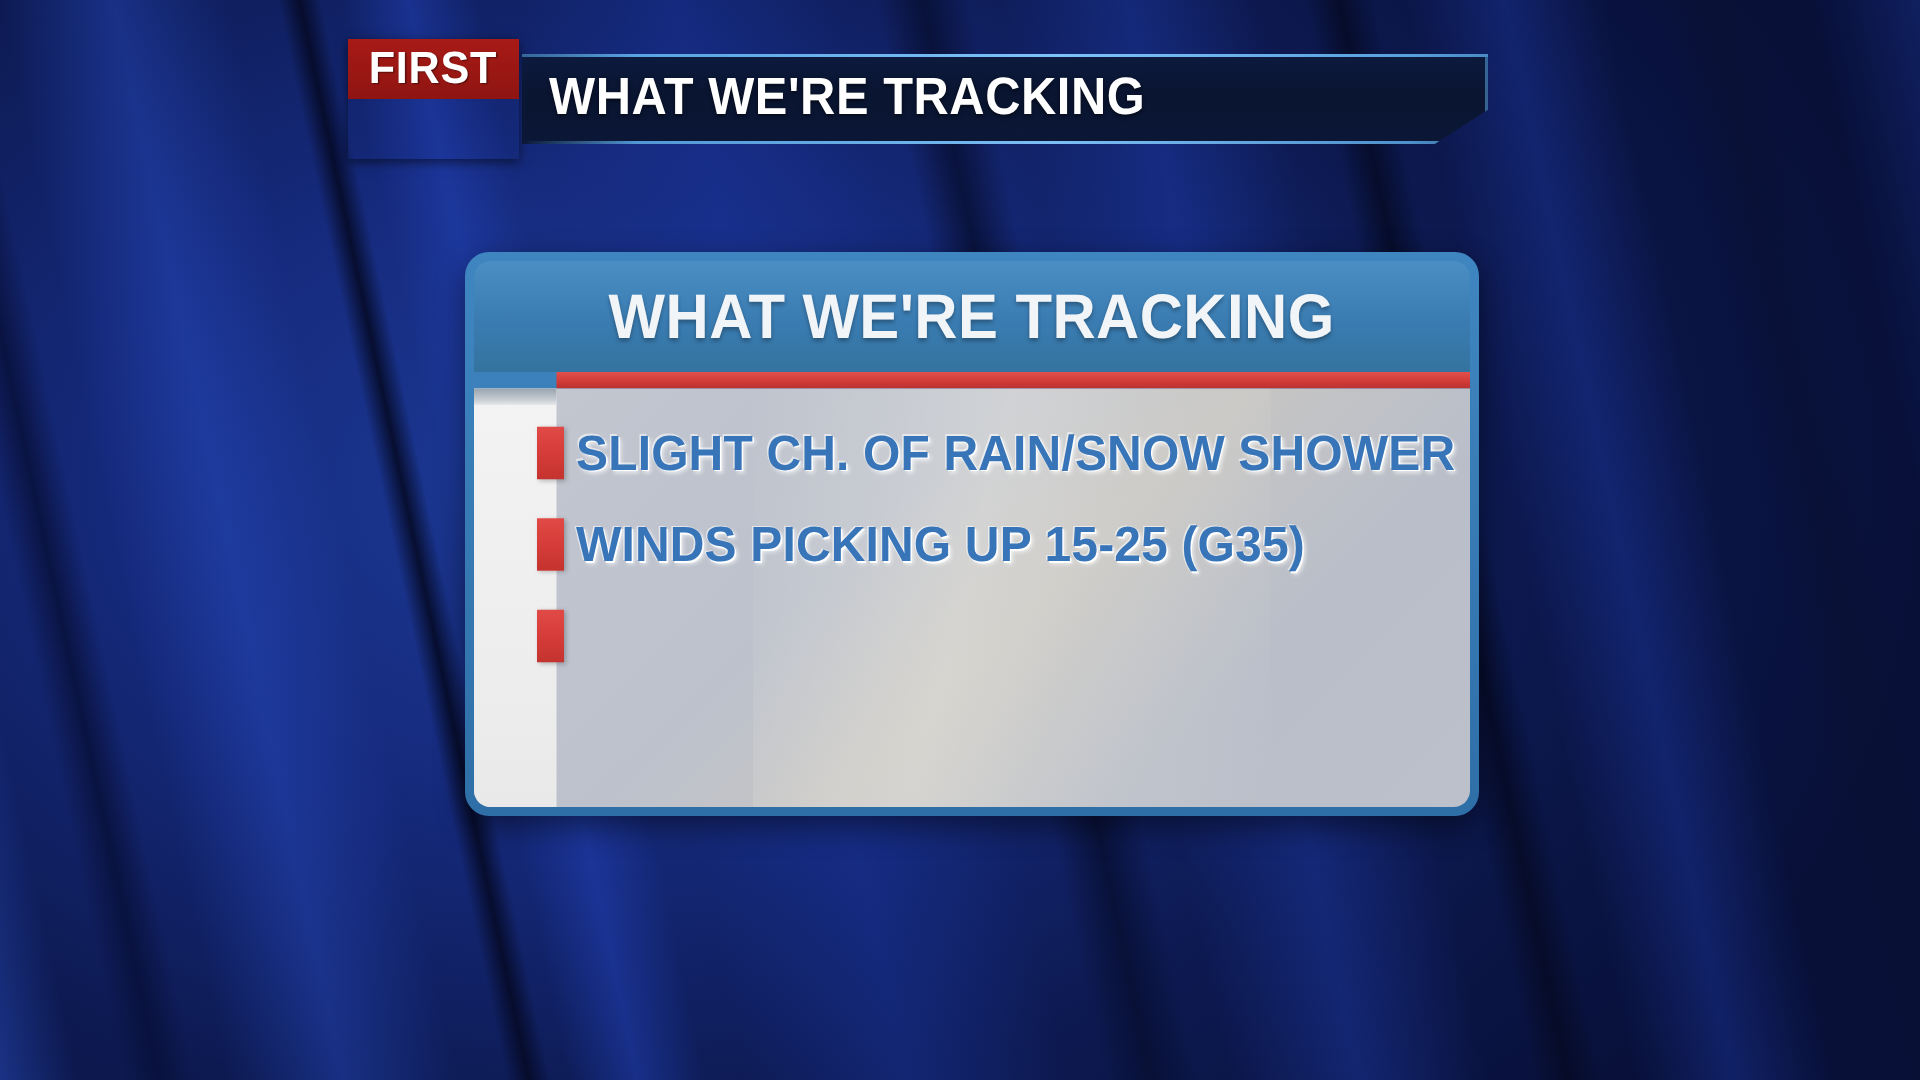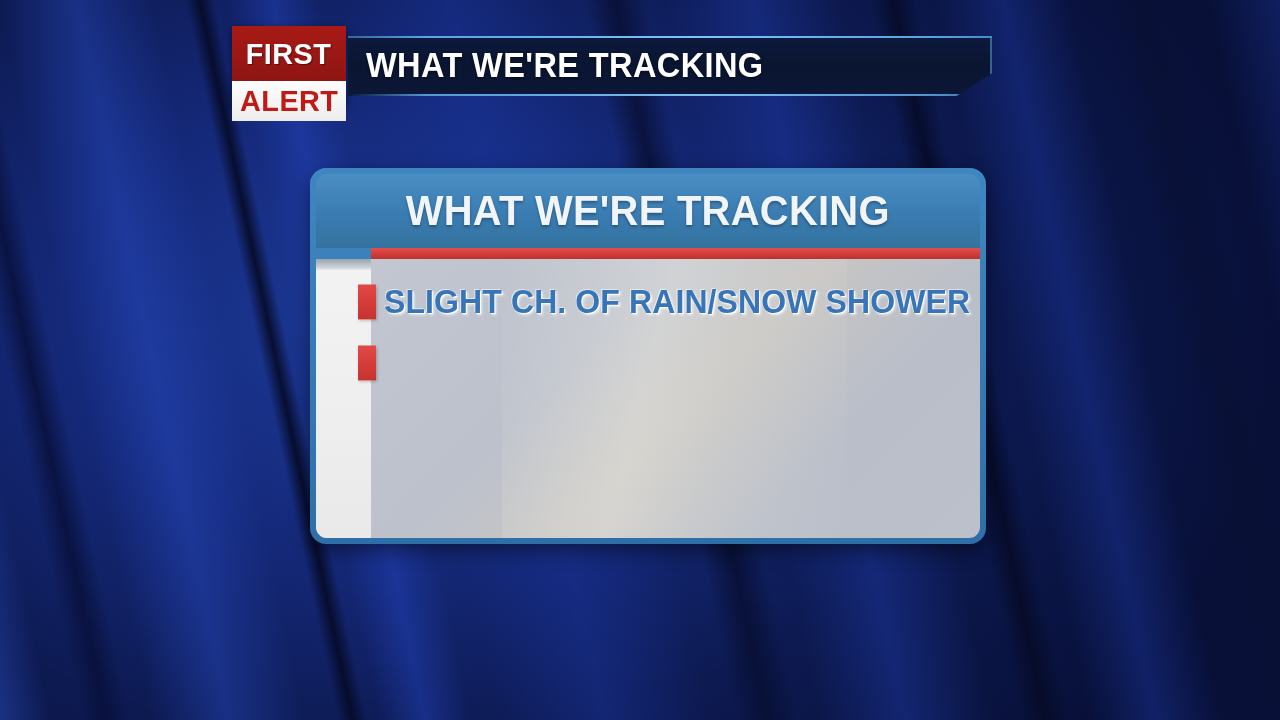--- a/index.html
+++ b/index.html
@@ -86,21 +86,21 @@
   
   #logo {
     position: absolute;
     left: 232px;
     top: 26px;
     width: 114px;
     height: 80px;
     box-shadow: 0 2px 7px rgba(0,0,0,0.55);
   }
   #logo-first {
-    height: 55px;
+    height: 40px;
     background: linear-gradient(180deg, #a81a16 0%, #8e1512 100%);
     display: flex;
     align-items: center;
     justify-content: center;
     overflow: hidden;
   }
   #logo-first span {
     color: #ffffff;
     font-size: 30px;
     font-weight: bold;
@@ -252,23 +252,20 @@
     <div class="streak" style="left:1100px; width:44px; background:linear-gradient(90deg,rgba(6,12,44,0.0),rgba(5,10,36,0.85),rgba(6,12,44,0.0));"></div>
     <div class="streak" style="left:1165px; width:130px; background:linear-gradient(90deg,rgba(24,48,142,0.0),rgba(28,56,165,0.42),rgba(24,48,142,0.0));"></div>
     <div class="streak" style="left:1330px; width:70px; background:linear-gradient(90deg,rgba(10,20,66,0.0),rgba(8,16,52,0.75),rgba(10,20,66,0.0));"></div>
     <div class="streak" style="left:1430px; width:160px; background:linear-gradient(90deg,rgba(26,52,150,0.0),rgba(30,60,172,0.38),rgba(26,52,150,0.0));"></div>
   </div>
 
   <div id="logo">
     <div id="logo-first">
       <span>FIRST</span>
     </div>
-    <div id="logo-alert">
-      <span>ALERT</span>
-    </div>
   </div>
 
   <div id="banner-wrap">
     <div id="banner-shape"></div>
     <div id="banner-outline"></div>
     <div id="banner-title">WHAT WE'RE TRACKING</div>
   </div>
 
   <div id="card">
     <div id="card-inner">
@@ -284,20 +281,24 @@
         <div id="gutter-top-cap"></div>
         <div id="body-sheen"></div>
 
         <div id="bullet-list">
 
           <div class="bullet-row">
             <div class="bullet-marker"></div>
             <div class="bullet-text">SLIGHT CH. OF RAIN/SNOW SHOWER</div>
           </div>
 
+          <div class="bullet-row">
+            <div class="bullet-marker"></div>
+            <div class="bullet-text">WINDS PICKING UP 15-25 (G35)</div>
+          </div>
 
 
           <div class="bullet-row">
             <div class="bullet-marker"></div>
             <div class="bullet-text"></div>
           </div>
 
         </div>
       </div>
 

